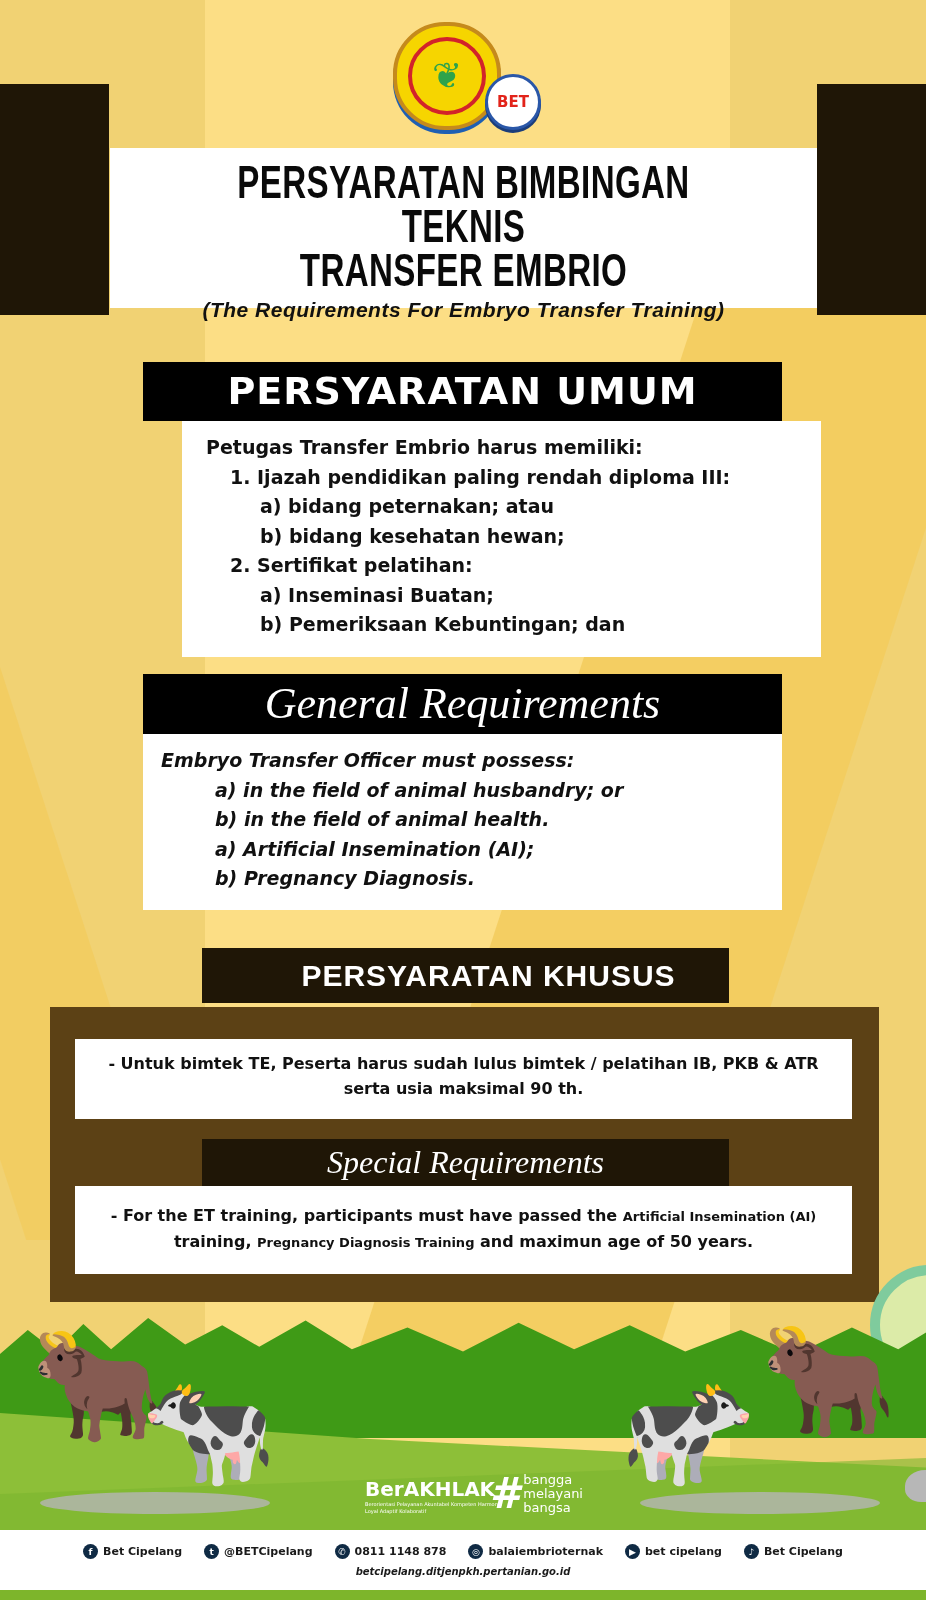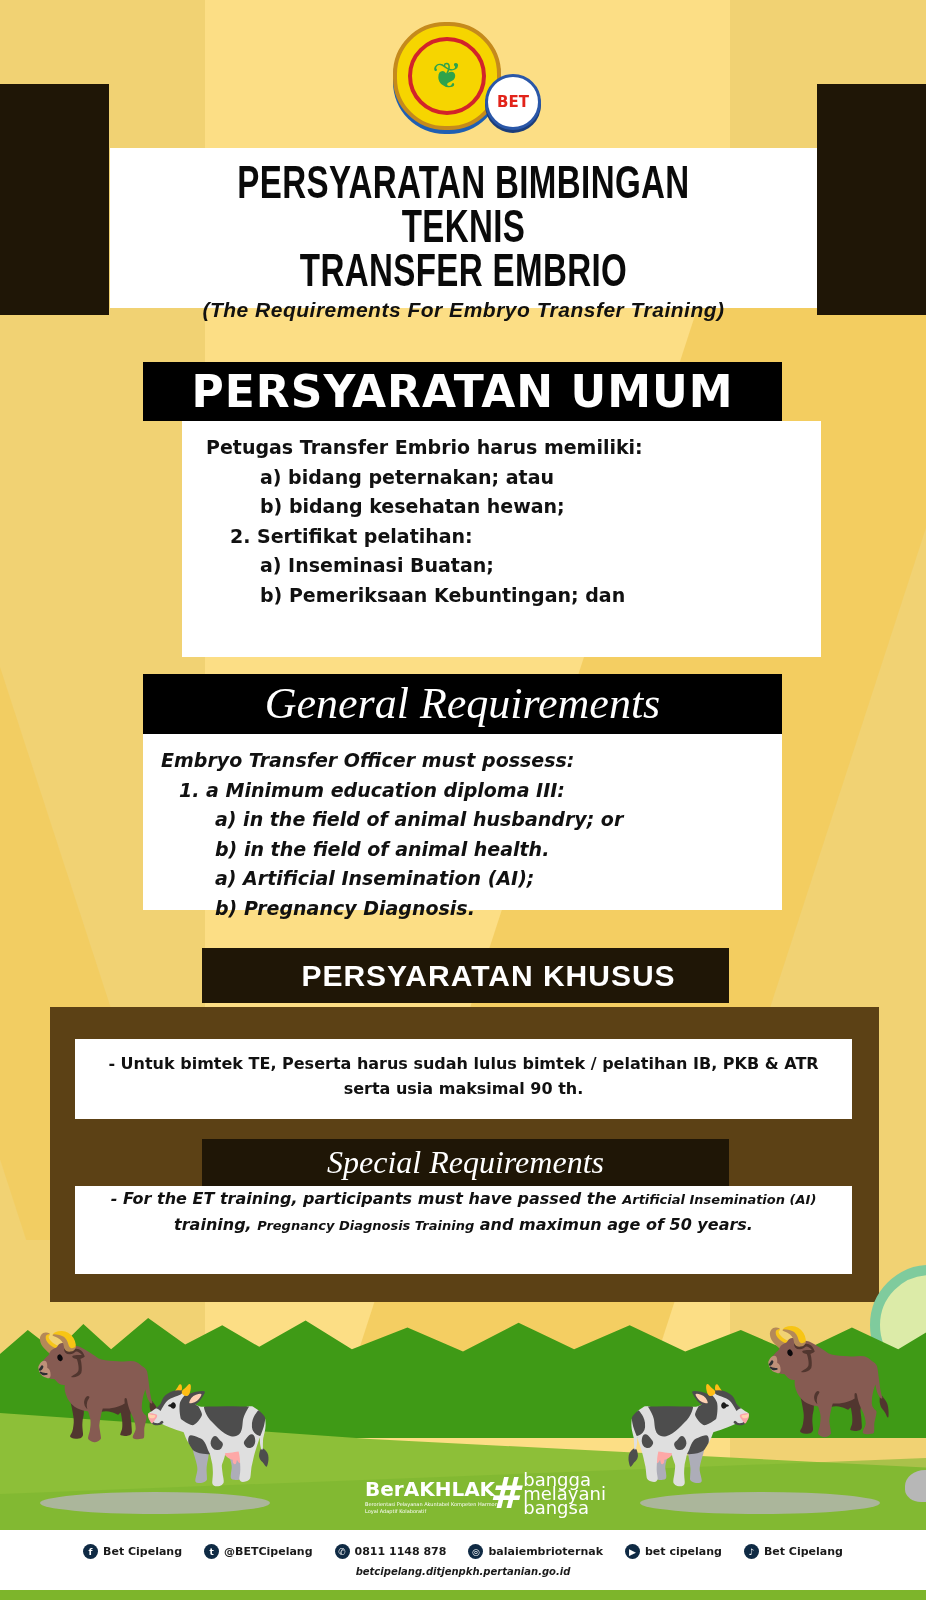--- a/index.html
+++ b/index.html
@@ -16,53 +16,53 @@
 
   .side-bar { top:84px; width:109px; height:231px; background:#1F1606; }
   .side-bar.left { left:0; }
   .side-bar.right { left:817px; }
 
   .title-box { left:110px; top:148px; width:707px; height:160px; background:#fff; text-align:center; }
   .title-main { font-family:"Liberation Sans Narrow","Liberation Sans", sans-serif; font-weight:bold; font-size:46px; line-height:44px; letter-spacing:0.5px; color:#0a0a0a; transform:scaleX(0.72); margin-top:12px; }
   .title-sub { font-family:"Liberation Sans", sans-serif; font-style:italic; font-weight:bold; font-size:21px; color:#111; margin-top:6px; letter-spacing:0.5px; }
 
   .sec-head { background:#000; color:#fff; text-align:center; }
-  .umum-head { left:143px; top:362px; width:639px; height:59px; font-family:"DejaVu Sans", sans-serif; font-weight:bold; font-size:44px; line-height:59px; letter-spacing:1px; }
+  .umum-head { left:143px; top:362px; width:639px; height:59px; font-family:"DejaVu Sans", sans-serif; font-weight:bold; font-size:38px; line-height:59px; letter-spacing:1px; }
   .umum-body { left:143px; top:421px; width:639px; height:236px; background:#fff;margin-left:39px; }
   .gen-head { left:143px; top:674px; width:639px; height:60px; font-family:"Liberation Serif", serif; font-style:italic; font-size:44px; line-height:60px; }
   .gen-body { left:143px; top:734px; width:639px; height:176px; background:#fff; }
 
   .list { padding:12px 0 0 24px; color:#111; font-family:"DejaVu Sans", sans-serif; font-weight:bold; font-size:19px; line-height:29.5px; }
   .list .l1 { padding-left:24px; }
   .list .l2 { padding-left:54px; }
   .gen-body .list { font-style:italic; padding-left:18px; }
   .gen-body .list .l1 { padding-left:18px; }
   .gen-body .list .l2 { padding-left:54px; }
 
   .brown-box { left:50px; top:1007px; width:829px; height:295px; background:#5C4115; }
   .khusus-head { left:202px; top:948px; width:527px; height:55px; background:#1F1606; color:#fff; font-family:Liberation Sans, sans-serif; font-weight:bold; font-size:30px; line-height:55px; text-align:center; padding-left:46px; box-sizing:border-box; letter-spacing:1px; }
   .khusus-body { left:75px; top:1039px; width:777px; height:80px; background:#fff; text-align:center; font-family:"DejaVu Sans", sans-serif; font-weight:bold; font-size:16px; line-height:25px; color:#111; padding-top:12px; box-sizing:border-box; }
   .special-head { left:202px; top:1139px; width:527px; height:47px; background:#1F1606; color:#fff; font-family:"Liberation Serif", serif; font-style:italic; font-size:32px; line-height:47px; text-align:center; }
-  .special-body { left:75px; top:1186px; width:777px; height:88px; background:#fff; text-align:center; font-family:"DejaVu Sans", sans-serif; font-style:italic; font-weight:bold; font-size:16px; line-height:25px; color:#111; box-sizing:border-box; }
+  .special-body { left:75px; top:1186px; width:777px; height:88px; background:#fff; text-align:center; font-family:"DejaVu Sans", sans-serif; font-weight:bold; font-size:16px; line-height:25px; color:#111; padding-top:17px; box-sizing:border-box; }
   .special-body .small { font-size:13px; }
 
   .grass-back { left:0; top:1318px; width:926px; height:120px; background:#3F9A16; clip-path:polygon(0 30%,3% 10%,6% 28%,9% 5%,12% 26%,16% 0,20% 22%,24% 6%,28% 24%,33% 2%,38% 26%,44% 8%,50% 28%,56% 4%,62% 26%,68% 6%,74% 28%,80% 10%,86% 30%,92% 8%,97% 26%,100% 12%,100% 100%,0 100%); }
   .grass-field { left:0; top:1400px; width:926px; height:130px; background:#8DBF38; clip-path:polygon(0 10%,40% 30%,100% 52%,100% 100%,0 100%); }
   .grass-field2 { left:0; top:1440px; width:926px; height:90px; background:#7CB52E; clip-path:polygon(0 60%,100% 20%,100% 100%,0 100%); opacity:.6; }
   .deco-circle { left:870px; top:1265px; width:100px; height:100px; border-radius:50%; border:10px solid #7FCB9D; background:#DCEBA8; }
   .rock { left:905px; top:1470px; width:40px; height:32px; border-radius:50% 50% 40% 40%; background:#B7B7B7; }
 
   .char { font-size:64px; line-height:1; }
   .shadow { border-radius:50%; background:#B5B5B5; opacity:.8; }
 
   .berakhlak { left:365px; top:1477px; color:#fff; font-family:"DejaVu Sans", sans-serif; font-weight:bold; font-size:20px; }
   .berakhlak small { display:block; font-size:5px; font-weight:normal; width:150px; line-height:7px; }
   .bangga { left:490px; top:1473px; color:#fff; display:flex; align-items:center; gap:4px; }
   .bangga .hash { font-size:42px; font-weight:bold; font-style:italic; line-height:1; }
-  .bangga .words { font-size:18px; line-height:14px; }
+  .bangga .words { font-size:13px; line-height:14px; }
 
   .footer { left:0; top:1530px; width:926px; height:60px; background:#fff; }
   .footer-bar { left:0; top:1590px; width:926px; height:10px; background:#7DB52B; }
   .social-row { position:absolute; left:0; top:14px; width:926px; display:flex; justify-content:center; gap:22px; font-family:"DejaVu Sans", sans-serif; font-weight:bold; font-size:11px; color:#1a1a1a; }
   .social-item { display:flex; align-items:center; gap:5px; }
   .social-icon { width:15px; height:15px; border-radius:50%; background:#0F2A44; color:#fff; font-size:9px; display:inline-flex; align-items:center; justify-content:center; }
   .website { position:absolute; top:36px; left:0; width:926px; text-align:center; font-family:"DejaVu Sans", sans-serif; font-style:italic; font-weight:bold; font-size:10px; color:#1a1a1a; }
 </style>
 </head>
 <body>
@@ -90,33 +90,33 @@
     <div>PERSYARATAN BIMBINGAN TEKNIS</div>
     <div>TRANSFER EMBRIO</div>
   </div>
   <div class="title-sub">(The Requirements For Embryo Transfer Training)</div>
 </div>
 
 <div class="abs sec-head umum-head">PERSYARATAN UMUM</div>
 <div class="abs umum-body">
   <div class="list">
     <div class="l0">Petugas Transfer Embrio harus memiliki:</div>
+    <div class="l1">1. Ijazah pendidikan paling rendah diploma III:</div>
     <div class="l2">a) bidang peternakan; atau</div>
     <div class="l2">b) bidang kesehatan hewan;</div>
     <div class="l1">2. Sertifikat pelatihan:</div>
     <div class="l2">a) Inseminasi Buatan;</div>
     <div class="l2">b) Pemeriksaan Kebuntingan; dan</div>
   </div>
 </div>
 
 <div class="abs sec-head gen-head">General Requirements</div>
 <div class="abs gen-body">
   <div class="list">
     <div class="l0">Embryo Transfer Officer must possess:</div>
-    <div class="l1">1. a Minimum education diploma III:</div>
     <div class="l2">a) in the field of animal husbandry; or</div>
     <div class="l2">b) in the field of animal health.</div>
     <div class="l2">a) Artificial Insemination (AI);</div>
     <div class="l2">b) Pregnancy Diagnosis.</div>
   </div>
 </div>
 
 <div class="abs brown-box"></div>
 <div class="abs khusus-head">PERSYARATAN KHUSUS</div>
 <div class="abs khusus-body">

